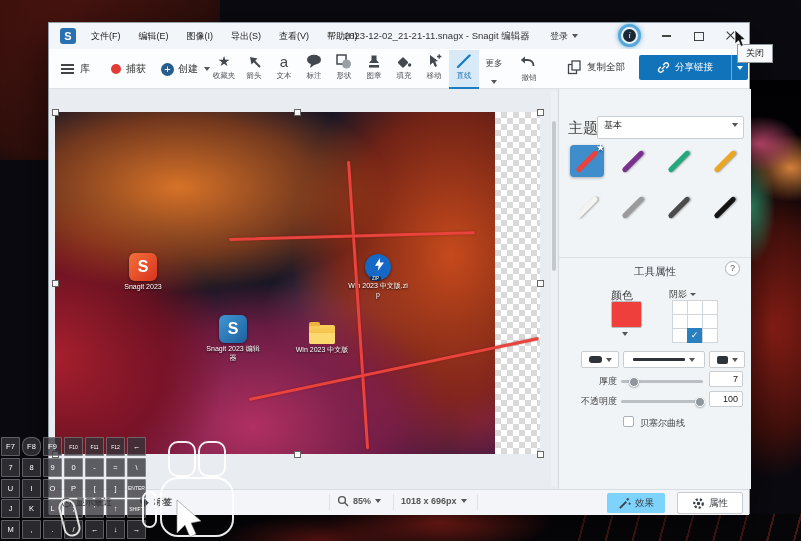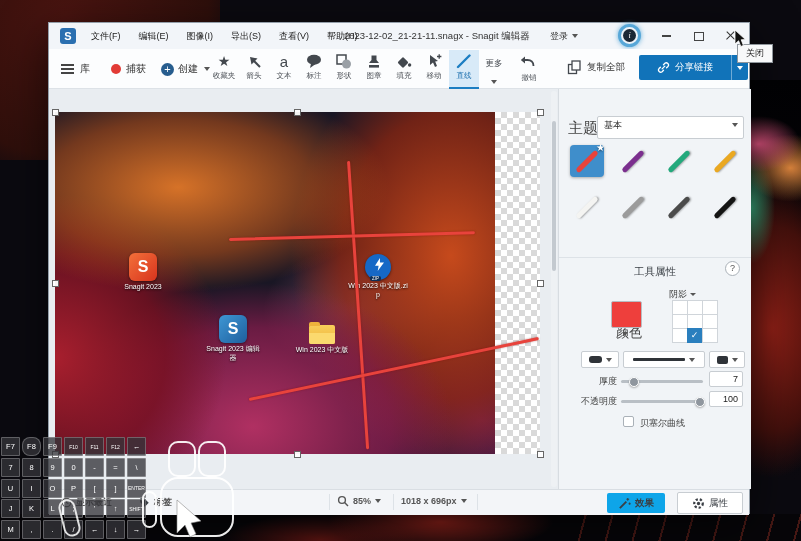--- a/index.html
+++ b/index.html
@@ -120,21 +120,21 @@
   #swatches{position:absolute;left:11px;top:56px;width:172px;display:grid;grid-template-columns:repeat(4,34px);grid-auto-rows:32px;column-gap:12px;row-gap:14px;}
   .sw{position:relative;display:flex;align-items:center;justify-content:center;border-radius:4px;}
   .sw .diag{width:28px;height:5px;border-radius:3px;transform:rotate(-45deg);box-shadow:1px 1px 2px rgba(0,0,0,.35);}
   .sw.sel{background:#3f8ecb;box-shadow:0 1px 3px rgba(0,0,0,.3);}
   .sw.sel .diag{box-shadow:none;}
   .sw.sel::after{content:"★";position:absolute;top:-3px;right:-1px;font-size:10px;color:#fff;text-shadow:0 1px 2px rgba(0,0,0,.5);}
   .pdiv{position:absolute;left:0;top:168px;width:100%;height:1px;background:#dde2e7;}
   .tp-help{position:absolute;right:11px;top:172px;width:15px;height:15px;border-radius:50%;border:1px solid #aab1b8;background:#fff;
       box-sizing:border-box;text-align:center;line-height:13px;font-size:9px;color:#555;}
   .tp-help::after{content:"?";}
-  .color-label{position:absolute;left:52px;top:199px;width:31px;text-align:right;font-size:13px;color:#444;margin-top:36px;}
+  .color-label{position:absolute;left:52px;top:199px;width:31px;text-align:left;font-size:11px;color:#444;}
   .color-swatch{position:absolute;left:52px;top:212px;width:31px;height:27px;border:1px solid #b8bdc2;border-radius:2px;box-sizing:border-box;}
   .color-caret{position:absolute;left:63px;top:243px;}
   .shadow-label{position:absolute;left:110px;top:199px;font-size:9px;color:#444;display:flex;align-items:center;gap:3px;}
   .shadow-label .car{border-top-width:3.5px;}
   #shadow-grid{position:absolute;left:113px;top:211px;width:45px;display:grid;grid-template-columns:repeat(3,15px);grid-auto-rows:14px;}
   .shcell{border:1px solid #d0d5da;background:#fff;box-sizing:border-box;margin:-0.5px;}
   .shcell.checked{background:#2a7fbe;border-color:#2a7fbe;color:#fff;font-size:9px;text-align:center;line-height:13px;}
   .dd{position:absolute;height:17px;background:#fff;border:1px solid #c8cdd2;border-radius:2px;box-sizing:border-box;
       display:flex;align-items:center;justify-content:center;gap:4px;}
   .dd1{left:22px;top:262px;width:38px;} .dd2{left:64px;top:262px;width:82px;} .dd3{left:150px;top:262px;width:36px;}
@@ -153,21 +153,21 @@
   .bez-box{position:absolute;left:64px;top:327px;width:11px;height:11px;background:#fff;border:1px solid #aab1b8;box-sizing:border-box;border-radius:2px;}
   .bez-label{position:absolute;left:81px;top:328px;font-size:9px;color:#444;}
   
   .statusbar{position:absolute;left:0;top:466px;width:100%;height:26px;background:#f3f5f8;border-top:1px solid #d9dee3;box-sizing:border-box;}
   .sb-item{position:absolute;display:flex;align-items:center;gap:4px;font-size:9px;color:#555;font-weight:bold;}
   .sb-recent{left:12px;top:6px;} .sb-tags{left:90px;top:6px;}
   .sb-zoom{left:288px;top:5px;} .sb-size{left:352px;top:6px;}
   .sb-sep{position:absolute;top:4px;width:1px;height:16px;background:#dde2e7;}
   .sep1{left:280px;} .sep2{left:344px;} .sep3{left:428px;}
   .sb-btn{position:absolute;display:flex;align-items:center;justify-content:center;gap:4px;font-size:9.5px;color:#3a3f45;border-radius:2px;}
-  .fx-btn{left:558px;top:3px;width:58px;height:20px;background:#0ea5e9;font-weight:bold;}
+  .fx-btn{left:558px;top:3px;width:58px;height:20px;background:#7dd3fc;}
   .prop-btn{left:628px;top:2px;width:66px;height:22px;background:#fff;border:1px solid #c8cdd2;box-sizing:border-box;}
   
   .tooltip{position:absolute;left:737px;top:44px;z-index:60;background:#f8f9fa;border:1px solid #8f969c;
       padding:2px 8px;font-size:9px;color:#222;white-space:nowrap;}
   .mouse-art{position:absolute;left:140px;top:430px;z-index:55;}
   .mouse-art2{position:absolute;left:52px;top:496px;z-index:55;}
   .cursor-x{position:absolute;left:734px;top:30px;z-index:61;}
   #osk{position:absolute;left:0;top:437px;width:149px;height:76px;z-index:50;}
   .key{position:absolute;width:19px;height:19px;background:rgba(52,52,58,.78);border:0.5px solid rgba(255,255,255,.25);
       box-sizing:border-box;color:#fff;font-size:7.5px;display:flex;align-items:center;justify-content:center;border-radius:1px;}

